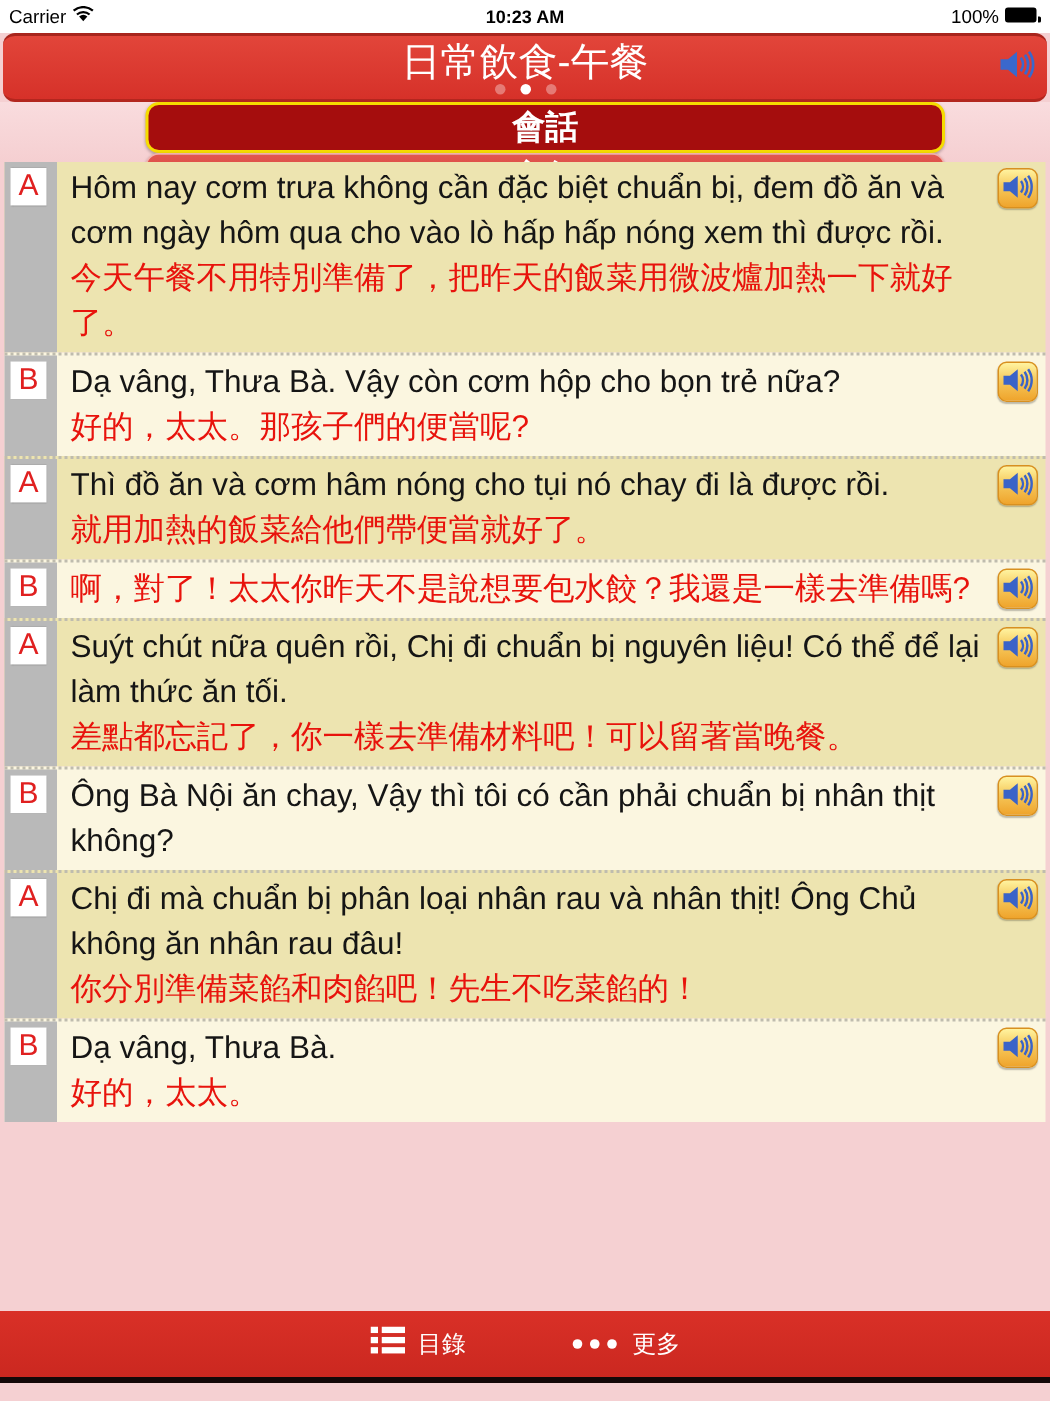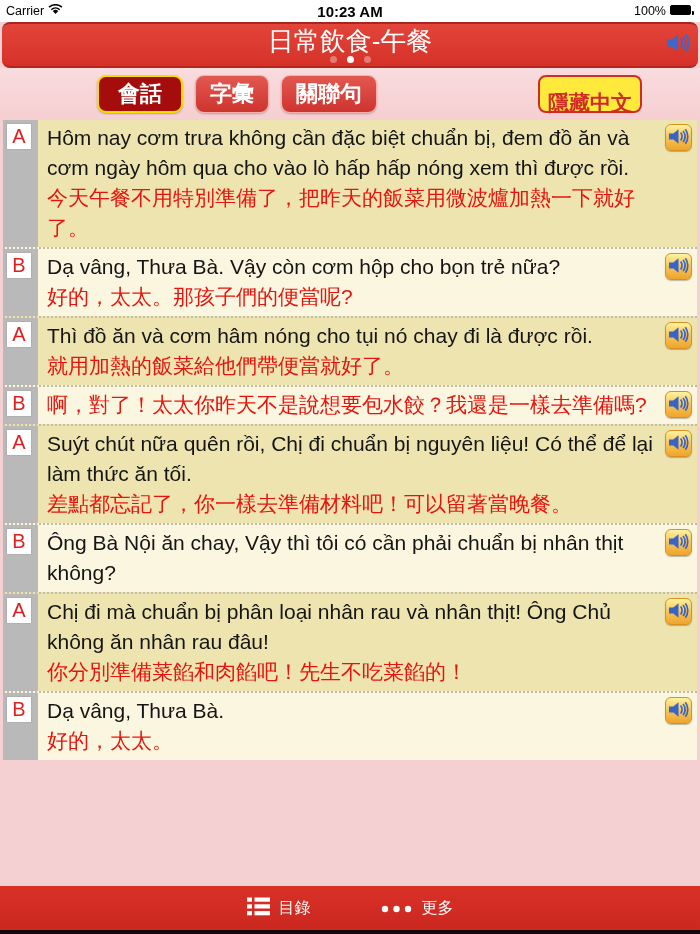--- a/index.html
+++ b/index.html
@@ -6,42 +6,42 @@
   body{width:700px;height:934px;overflow:hidden;background:#F5D0D2;
        font-family:"Liberation Sans",sans-serif;-webkit-font-smoothing:antialiased;}
   .page{width:700px;height:934px;display:flex;flex-direction:column;}
 
   
   .status-bar{height:22px;background:#FFFFFF;display:flex;align-items:center;
               justify-content:space-between;padding:0 6px;box-sizing:border-box;
               font-size:12.5px;color:#000;}
   .status-left,.status-right{display:flex;align-items:center;gap:4px;width:120px;}
   .status-right{justify-content:flex-end;}
-  .status-time{font-weight:bold;font-size:15px;text-align:center;}
+  .status-time{font-weight:bold;font-size:12px;text-align:center;}
   .battery-body{display:inline-block;width:21px;height:10px;border:1px solid #000;
                 border-radius:2px;position:relative;background:#000;box-sizing:border-box;}
   .battery-tip{display:inline-block;width:2px;height:4px;background:#000;
                border-radius:0 1px 1px 0;margin-left:1px;}
 
   
   .header{height:46px;margin:0 2px;background:linear-gradient(#E2453A,#D63129);
           border-top:2px solid #A8251D;border-bottom:2px solid #B3261E;
           border-radius:8px;position:relative;box-sizing:border-box;}
   .header-title{color:#FFFFFF;font-size:26px;font-weight:500;text-align:center;
                 line-height:34px;}
   .header-audio{position:absolute;right:6px;top:8px;width:28px;height:24px;
                 background:transparent;border:none;padding:0;cursor:pointer;}
   .page-dots{position:absolute;left:0;right:0;bottom:3px;display:flex;
              justify-content:center;gap:10px;}
   .dot{width:7px;height:7px;border-radius:50%;background:rgba(255,255,255,0.35);}
   .dot.active{background:#FFFFFF;}
 
   
-  .tab-bar{height:52px;background:linear-gradient(#F9DCDE,#F5CFD1);display:flex;
-           align-items:center;box-sizing:border-box;padding-left:97px;padding-right:58px;}
+  .tab-bar{height:40px;background:linear-gradient(#F9DCDE,#F5CFD1);display:flex;
+           box-sizing:border-box;padding-left:97px;padding-right:58px;flex-direction:column;}
   .tab{height:38px;border-radius:9px;font-size:22px;font-weight:bold;color:#FFF;
        background:linear-gradient(#E25850,#CE342E);border:1px solid #F2B0AC;
        margin-right:12px;padding:0 14px;cursor:pointer;
        box-shadow:0 1px 2px rgba(0,0,0,0.25);
        font-family:"Liberation Sans",sans-serif;}
   .tab.active{background:#A50D0D;border:2px solid #F6DC00;padding:0 19px;}
   .hide-chinese{margin-left:auto;margin-right:0;height:38px;border-radius:8px;
        background:#FFE93A;border:2px solid #D02C26;color:#D02C26;font-size:21px;
        font-weight:bold;padding:12px 8px;cursor:pointer;
        font-family:"Liberation Sans",sans-serif;}

